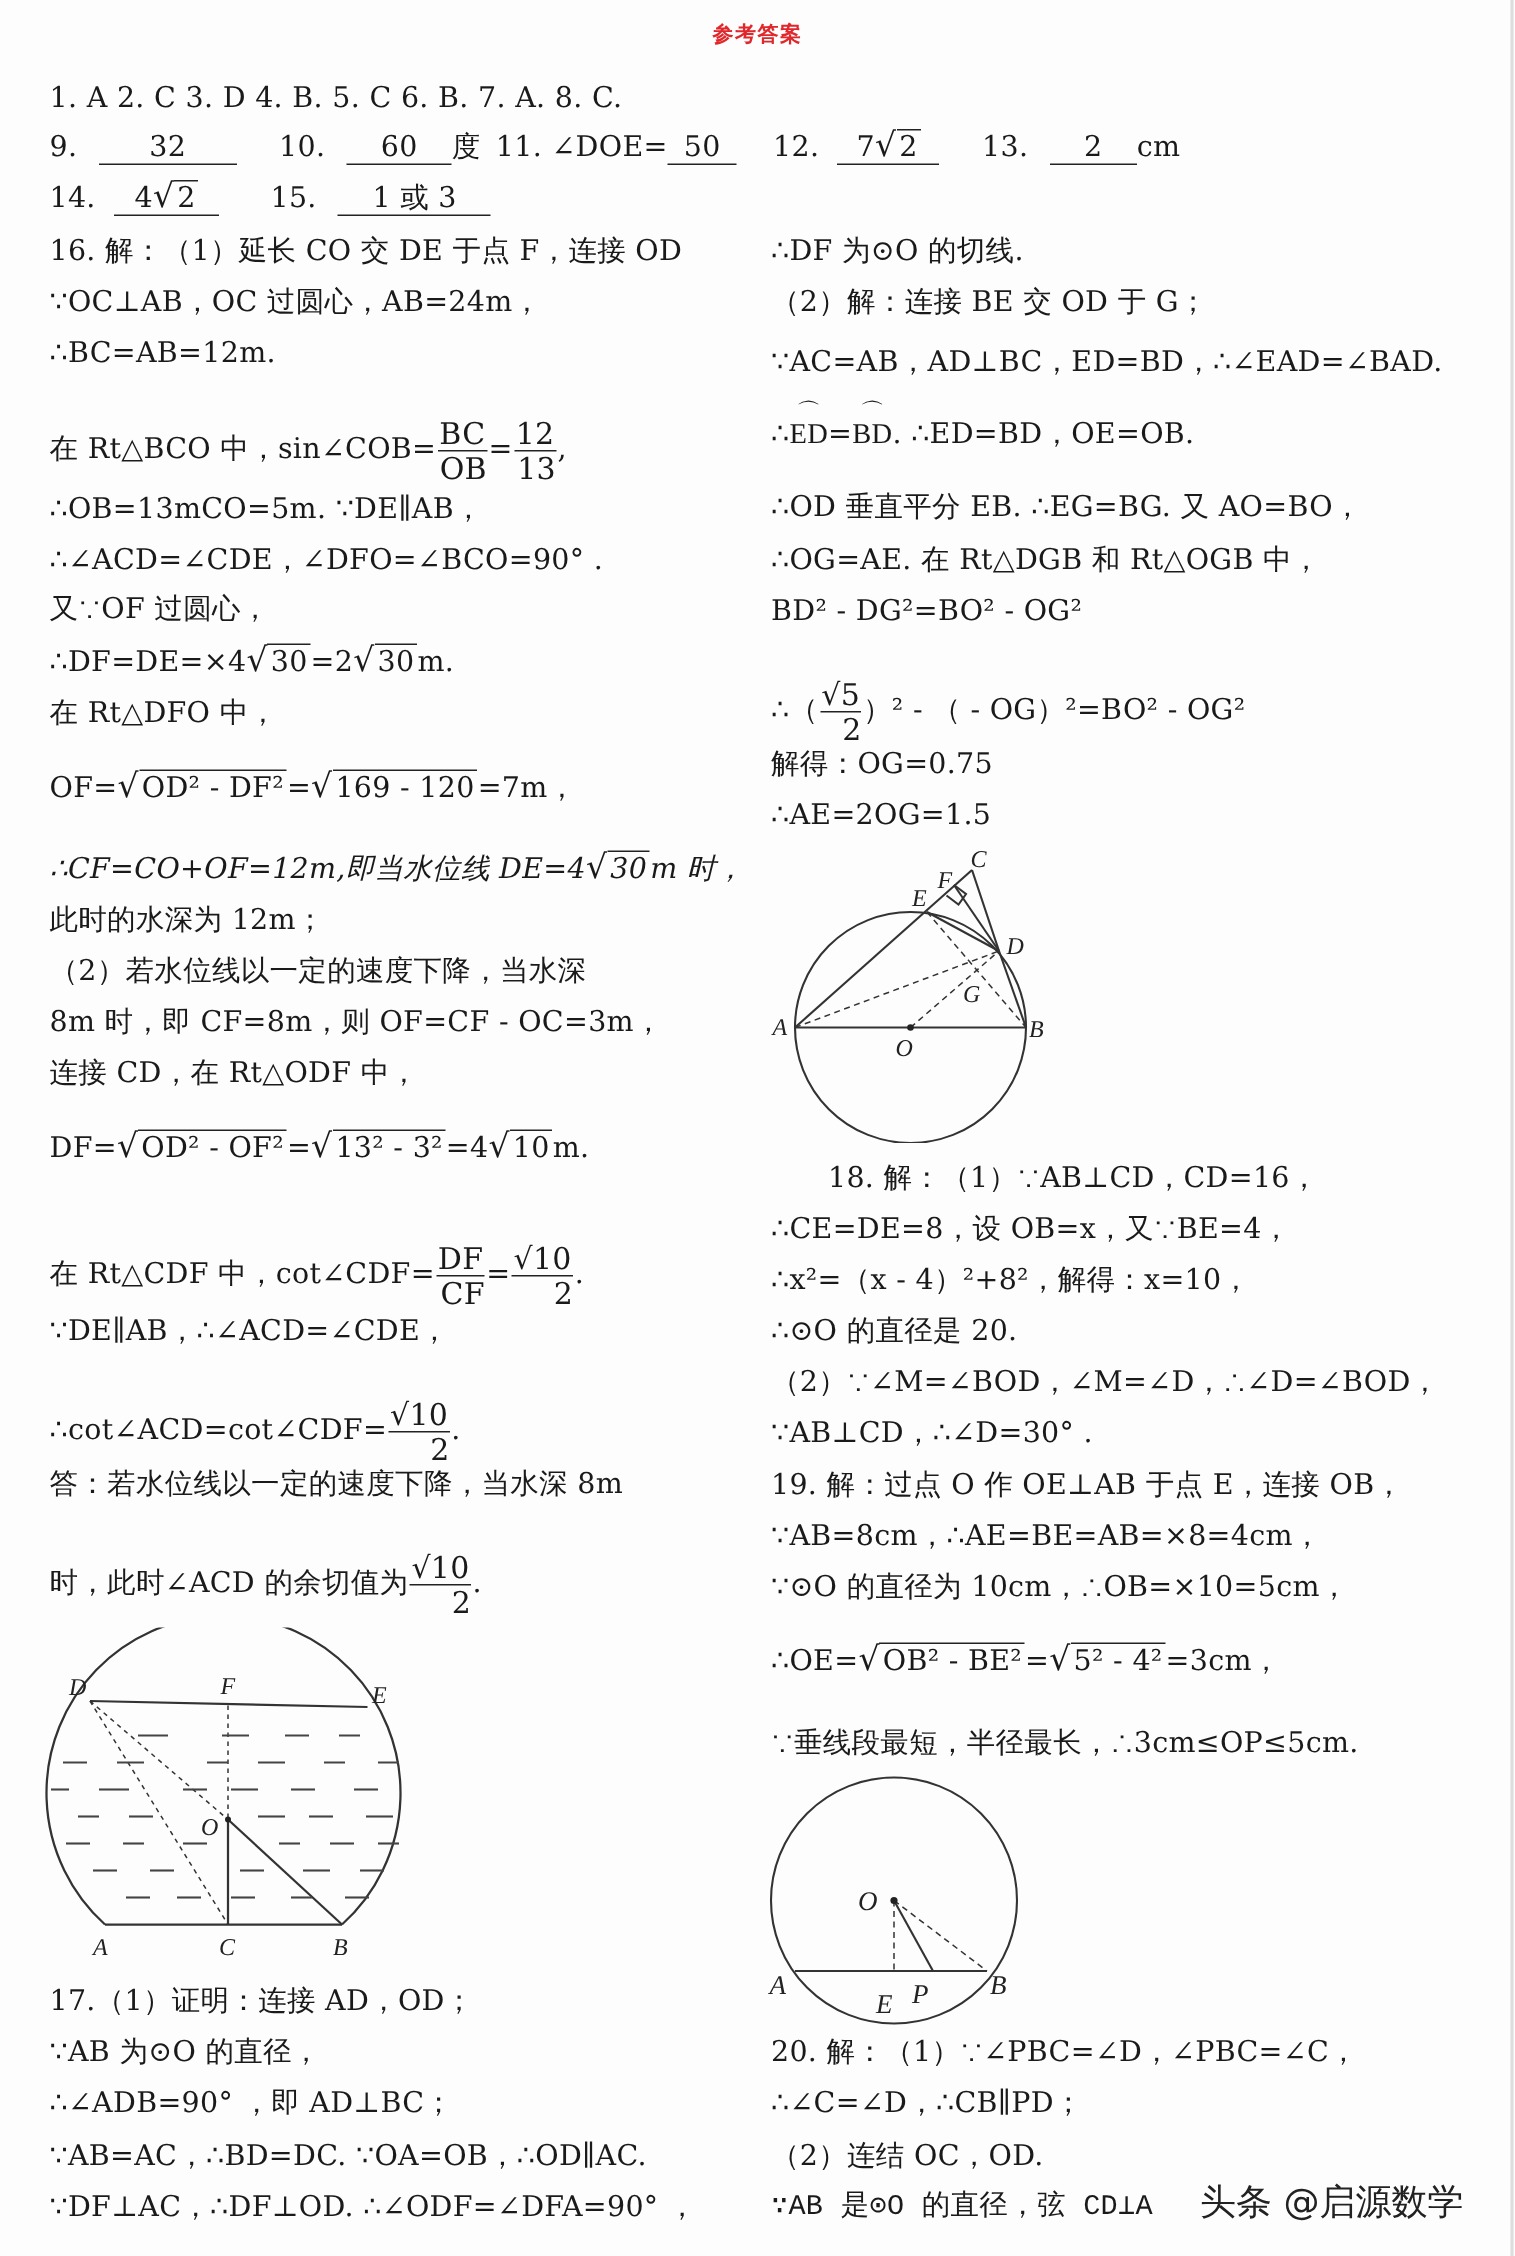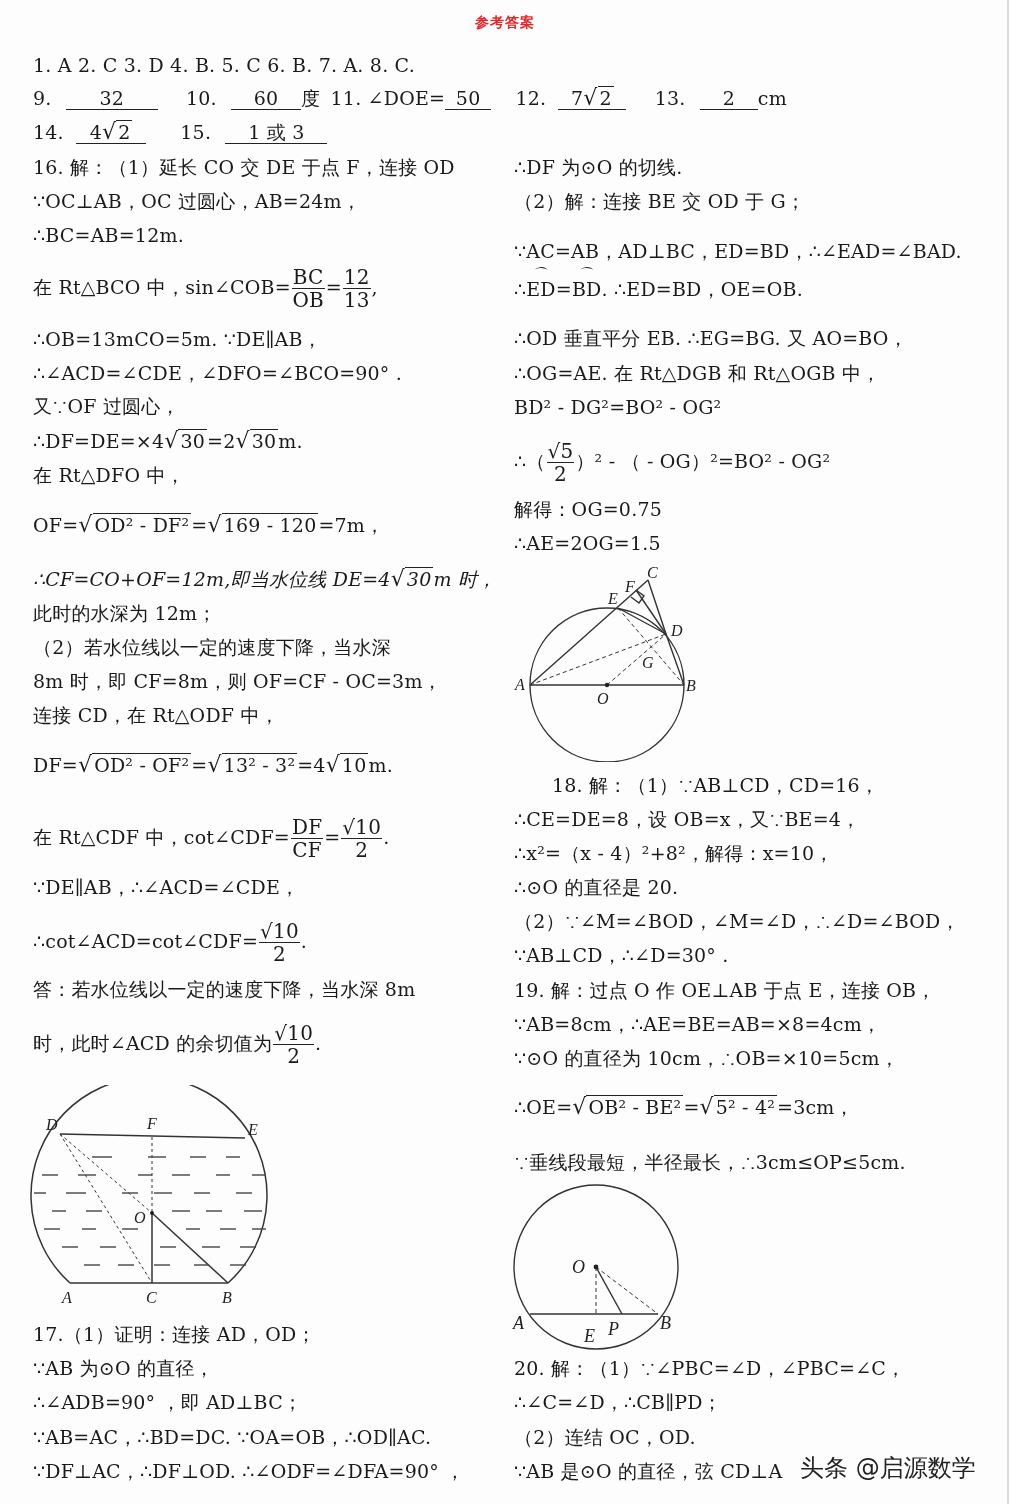--- a/index.html
+++ b/index.html
@@ -11,27 +11,27 @@
   .edge { position:absolute; left:1007px; top:0; width:2px; height:1504px; background:#dcdcdc; }
   .title {
     position:absolute; top:14px; left:0; width:1010px; text-align:center;
     color:#e0282c; font-size:14px; font-weight:bold; letter-spacing:1px;
   }
   .line {
     position:absolute; font-size:19px; line-height:26px; white-space:nowrap;
     letter-spacing:0.2px;
   }
   .blank { display:inline-block; border-bottom:1.5px solid #222; text-align:center; line-height:22px; }
-  .frac { display:inline-block; vertical-align:middle; text-align:center; font-size:20px; line-height:22px; margin:0 1px; }
+  .frac { display:inline-block; vertical-align:middle; text-align:right; font-size:20px; line-height:22px; margin:12px 1px; }
   .frac .num { display:block; border-bottom:1.5px solid #222; padding:0 1px; }
   .frac .den { display:block; }
   .sqrt { display:inline-block; }
   .sqrt .rad { font-size:22px; }
   .sqrt .under { border-top:1.5px solid #222; padding:0 2px; }
-  .arc { display:inline-block; position:relative; }
+  .arc { display:inline-block; position:relative;font-family:Liberation Serif, serif; }
   .arc::before { content:"⌒"; position:absolute; top:-14px; left:0; width:100%; text-align:center; font-size:16px; }
   .fig { position:absolute; }
   .watermark {
     position:absolute; left:800px; top:1452px; font-size:24px; color:#222;
     font-family:"DejaVu Sans","Liberation Sans",sans-serif;
     text-shadow:0 0 2px #fff, 0 0 3px #fff;
   }
 </style>
 </head>
 <body>
@@ -164,21 +164,21 @@
 </svg>
 
 <div class="line" style="left:33px;top:1321px;">17.（1）证明：连接 AD，OD；</div>
 <div class="line" style="left:33px;top:1355px;">∵AB 为⊙O 的直径，</div>
 <div class="line" style="left:33px;top:1389px;">∴∠ADB=90°  ，即 AD⊥BC；</div>
 <div class="line" style="left:33px;top:1424px;">∵AB=AC，∴BD=DC. ∵OA=OB，∴OD∥AC.</div>
 <div class="line" style="left:33px;top:1458px;">∵DF⊥AC，∴DF⊥OD. ∴∠ODF=∠DFA=90°  ，</div>
 
 <div class="line" style="left:514px;top:154px;">∴DF 为⊙O 的切线.</div>
 <div class="line" style="left:514px;top:188px;">（2）解：连接 BE 交 OD 于 G；</div>
-<div class="line" style="left:514px;top:238px;text-align:right;">∵AC=AB，AD⊥BC，ED=BD，∴∠EAD=∠BAD.</div>
+<div class="line" style="left:514px;top:228px;text-align:right;">∵AC=AB，AD⊥BC，ED=BD，∴∠EAD=∠BAD.</div>
 <div class="line" style="left:514px;top:276px;">
   <span>∴</span><span class="arc">ED</span><span>=</span><span class="arc">BD</span><span>. ∴ED=BD，OE=OB.</span>
 </div>
 <div class="line" style="left:514px;top:325px;">∴OD 垂直平分 EB. ∴EG=BG. 又 AO=BO，</div>
 <div class="line" style="left:514px;top:360px;">∴OG=AE. 在 Rt△DGB 和 Rt△OGB 中，</div>
 <div class="line" style="left:514px;top:394px;">BD² - DG²=BO² - OG²</div>
 <div class="line" style="left:514px;top:440px;">
   <span>∴（</span><span class="frac"><span class="num">√5</span><span class="den">2</span></span><span>）² - （ - OG）²=BO² - OG²</span>
 </div>
 <div class="line" style="left:514px;top:496px;">解得：OG=0.75</div>
@@ -244,15 +244,15 @@
     <text x="5" y="147">A</text>
     <text x="76" y="160">E</text>
     <text x="100" y="153">P</text>
     <text x="152" y="147">B</text>
   </g>
 </svg>
 
 <div class="line" style="left:514px;top:1355px;">20. 解：（1）∵∠PBC=∠D，∠PBC=∠C，</div>
 <div class="line" style="left:514px;top:1389px;">∴∠C=∠D，∴CB∥PD；</div>
 <div class="line" style="left:514px;top:1424px;">（2）连结 OC，OD.</div>
-<div class="line" style="left:514px;top:1458px;">∵AB 是⊙O 的直径，弦 CD⊥A</div>
+<div class="line" style="left:514px;top:1458px;font-family:Liberation Mono, monospace;">∵AB 是⊙O 的直径，弦 CD⊥A</div>
 
 <div class="watermark">头条 @启源数学</div>
 
 </body></html>

